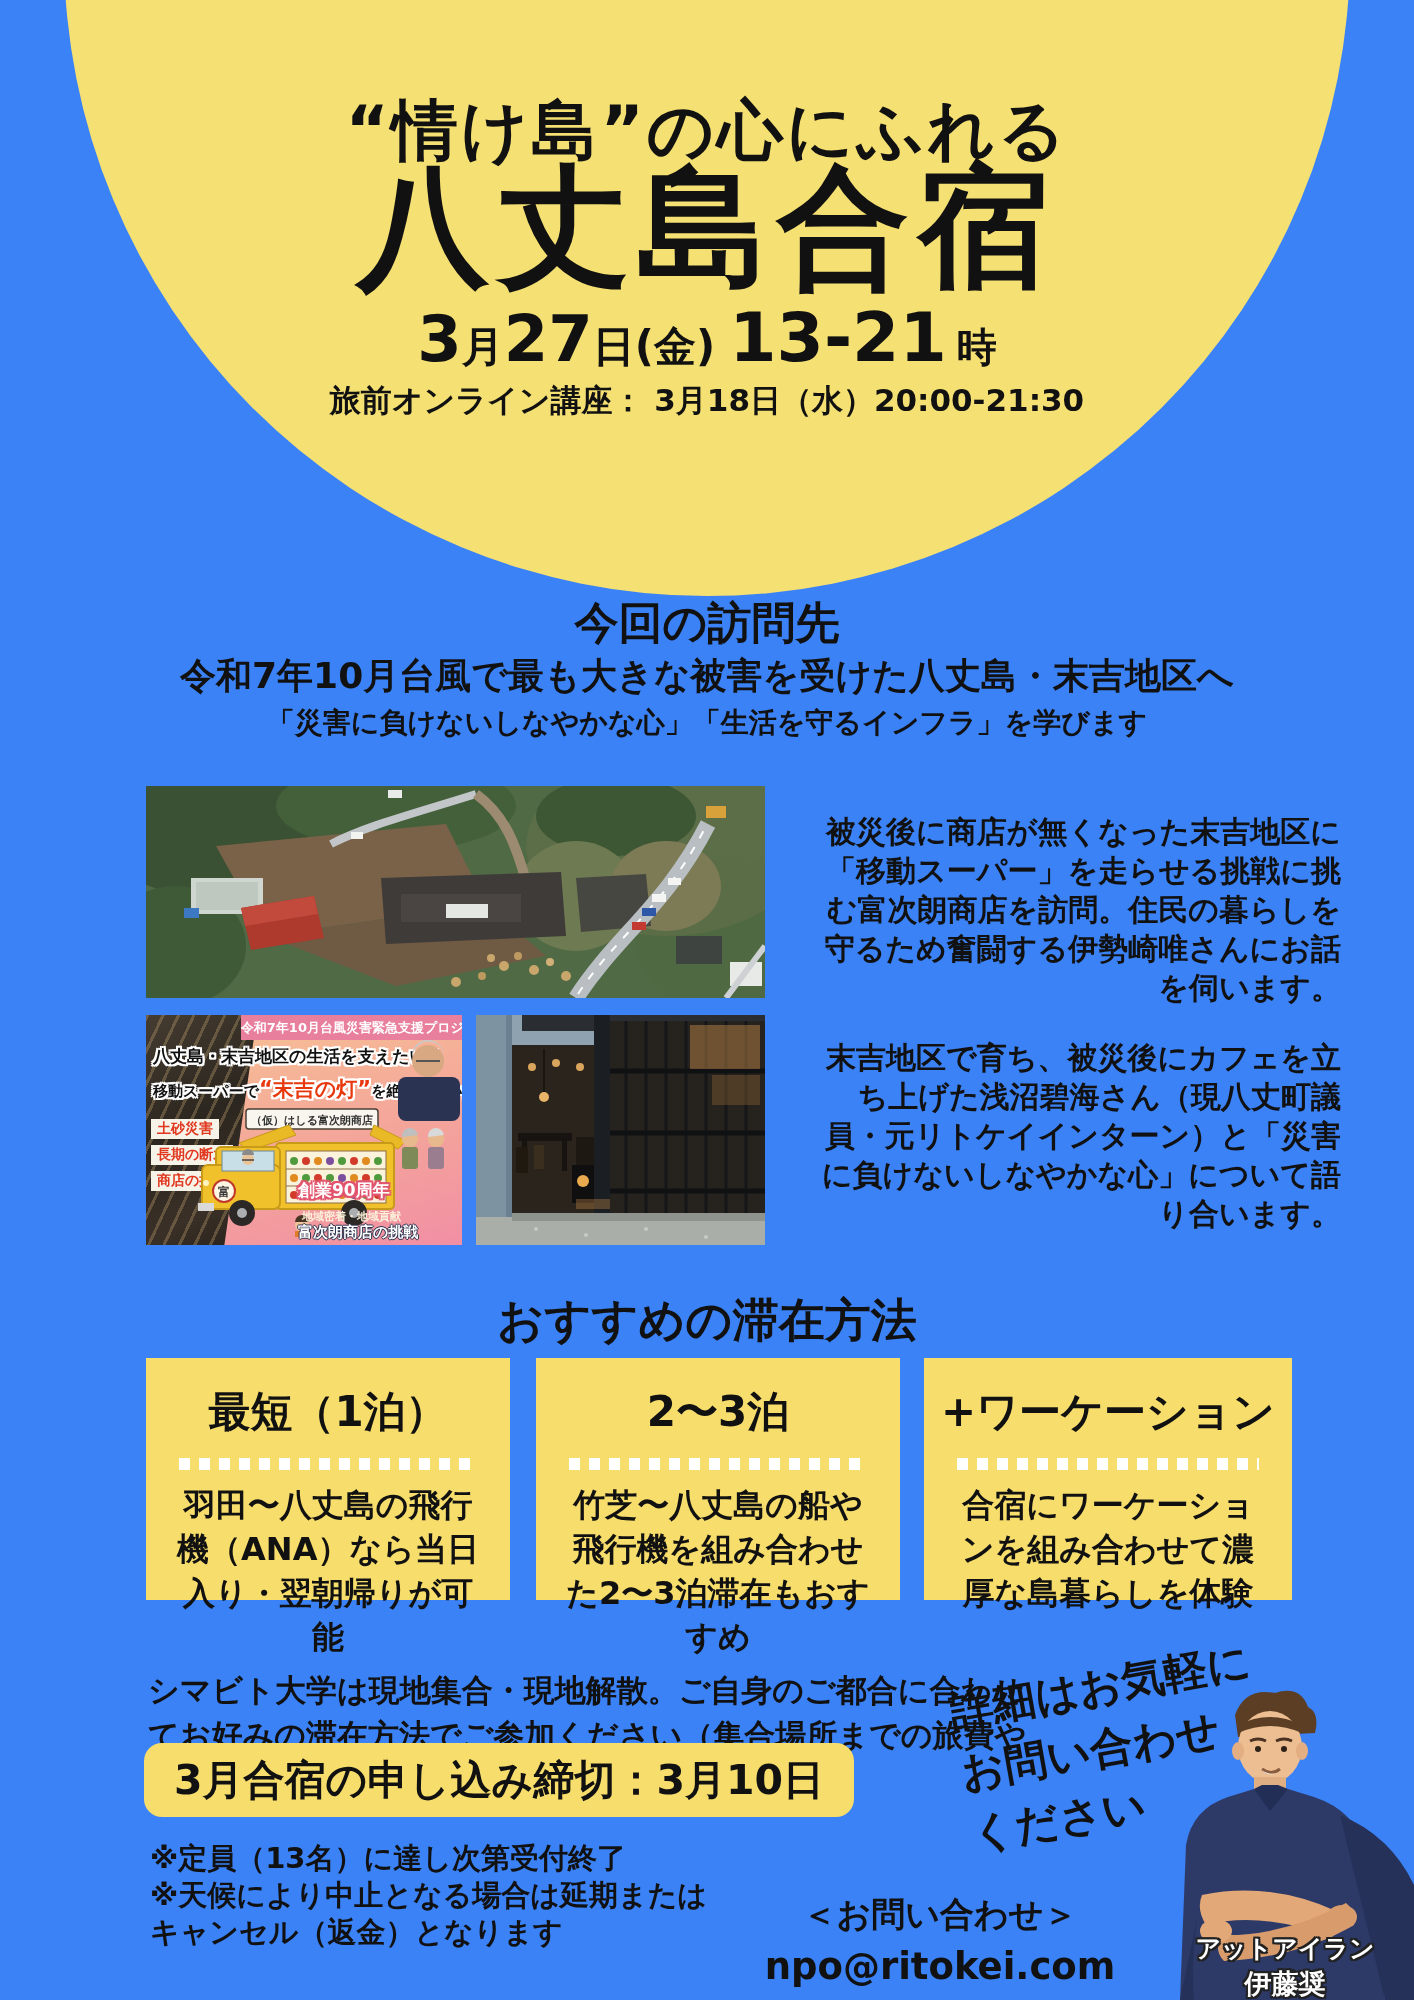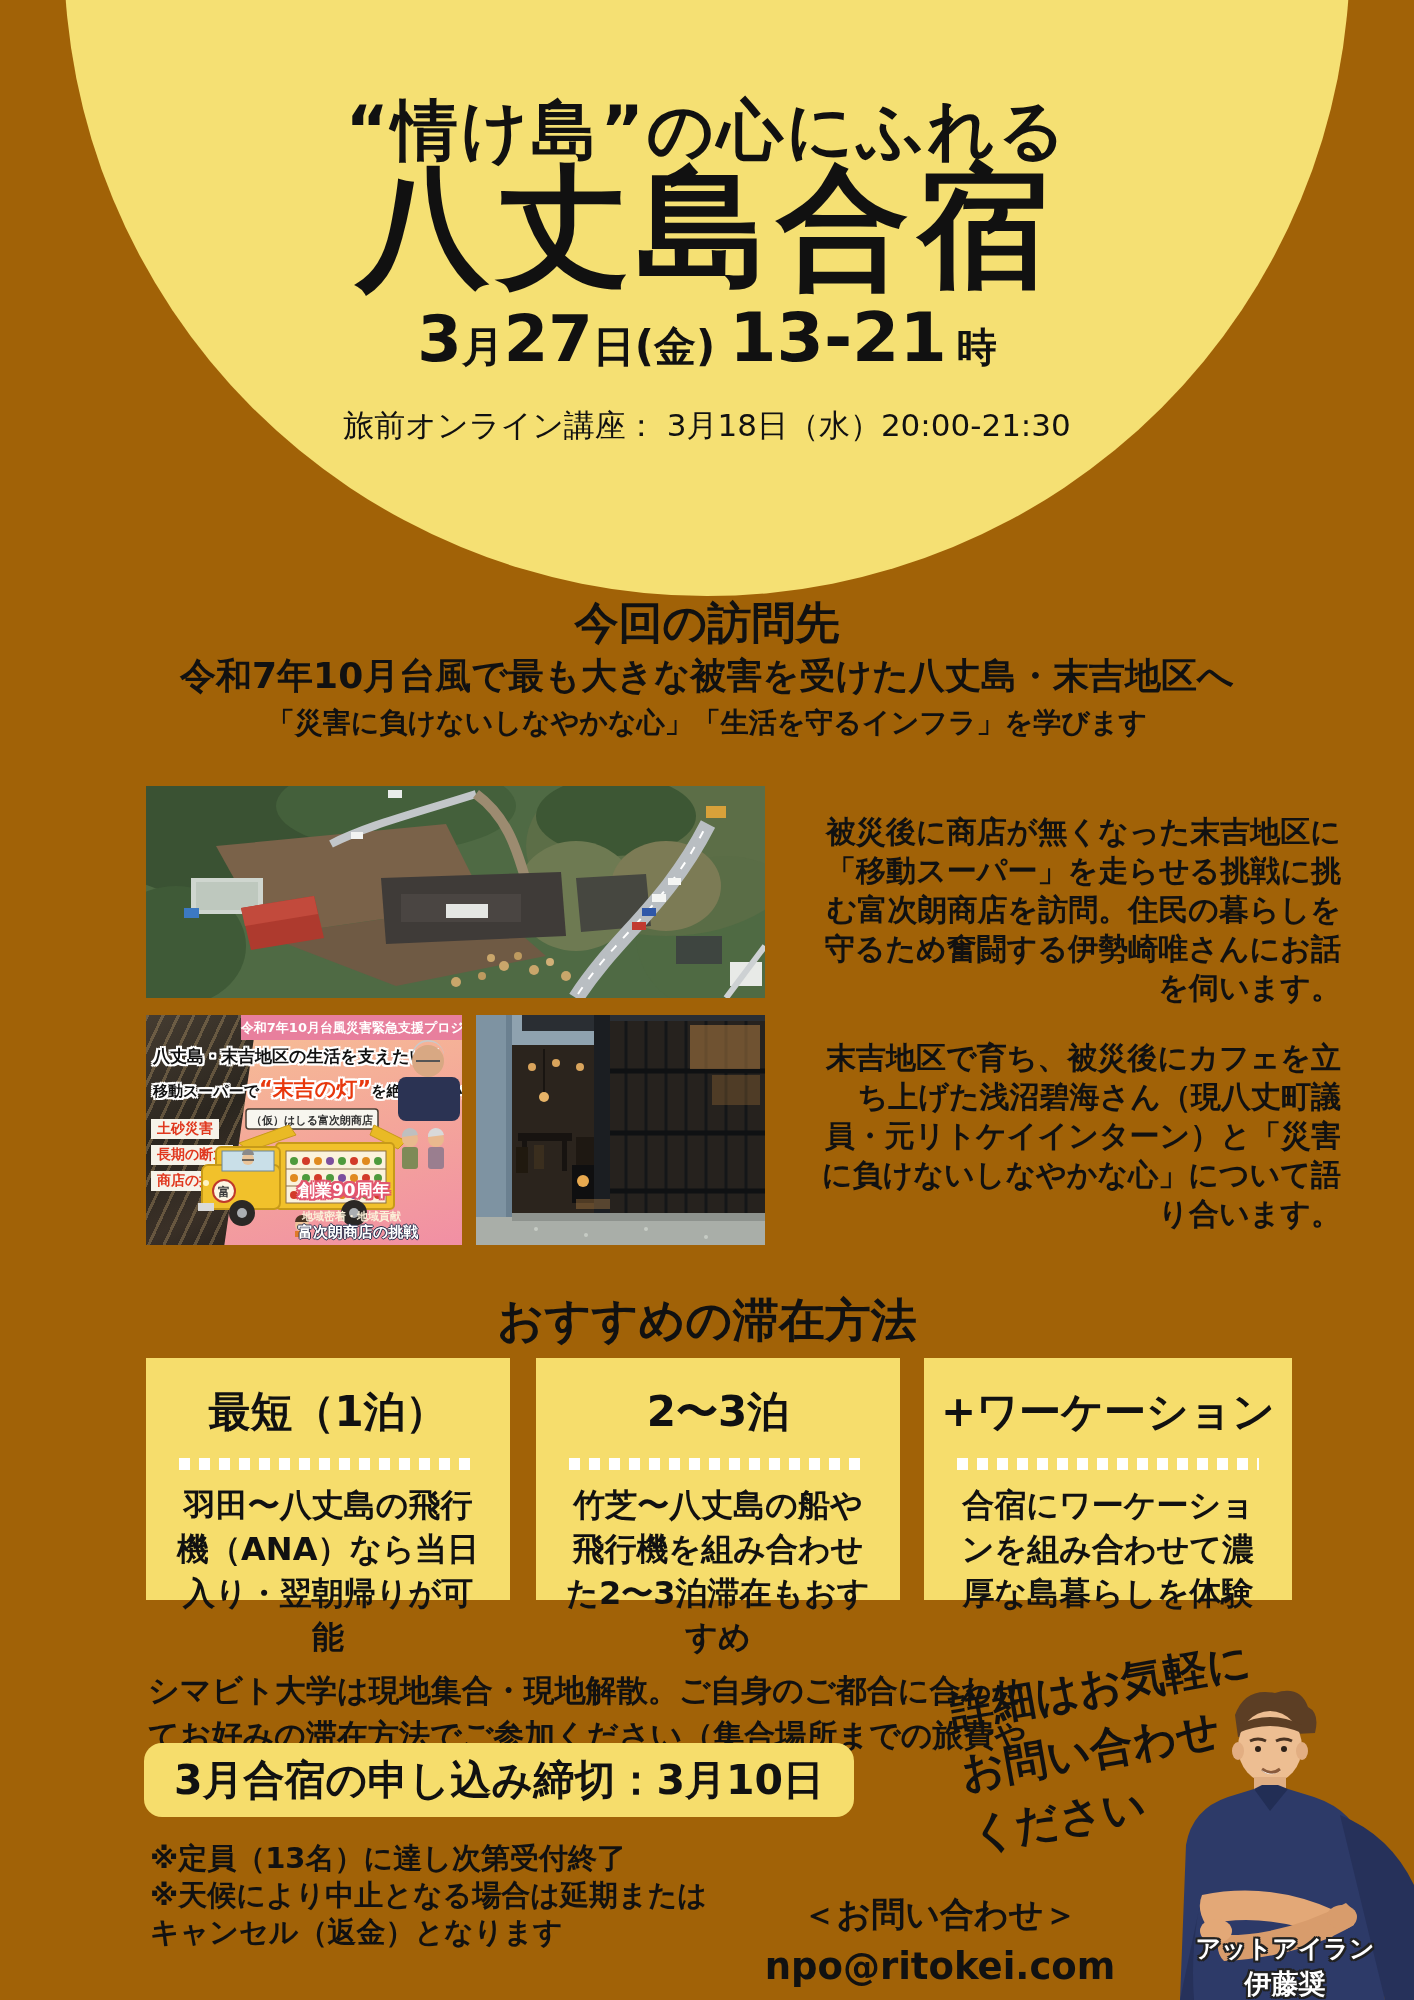--- a/index.html
+++ b/index.html
@@ -1,30 +1,30 @@
 <!DOCTYPE html>
 <html><head>
 <meta charset="utf-8">
 <style>
   html,body{margin:0;padding:0;background:#e8e8e8;}
   .flyer{
     position:relative;width:1414px;height:2000px;margin:0 auto;
-    background:#a16207;overflow:hidden;color:#111;
+    background:#3b82f6;overflow:hidden;color:#111;
     font-family:"DejaVu Sans","Liberation Sans",sans-serif;
   }
   .abs{position:absolute;}
   .ctr{left:0;right:0;text-align:center;}
 
   
   .hero-circle{left:64px;top:-690px;width:1286px;height:1286px;border-radius:50%;background:#F5E073;}
   .hero-tagline{top:86px;font-size:66px;font-weight:900;letter-spacing:3px;}
   .hero-title{top:158px;font-size:132px;font-weight:900;letter-spacing:8px;line-height:1.05;}
   .hero-date{top:298px;display:flex;justify-content:center;align-items:baseline;width:100%;font-weight:900;}
   .hd-big{font-size:64px;} .hd-mid{font-size:68px;margin-left:14px;} .hd-sm{font-size:42px;} .hd-sm2{font-size:40px;margin-left:10px;}
-  .hero-online{top:405px;font-size:31px;font-weight:400;}
+  .hero-online{top:380px;font-size:31px;font-weight:700;}
 
   
   .visit-heading{top:594px;font-size:44px;font-weight:900;}
   .visit-lead1{top:652px;font-size:36px;font-weight:800;}
   .visit-lead2{top:704px;font-size:28px;font-weight:800;}
   .visit-para{width:542px;left:799px;font-size:30px;font-weight:700;line-height:39px;text-align:right;}
   .p1{top:812px;} .p2{top:1038px;}
 
   .photo{overflow:hidden;background:#ccc;}
   .photo svg{display:block;}

